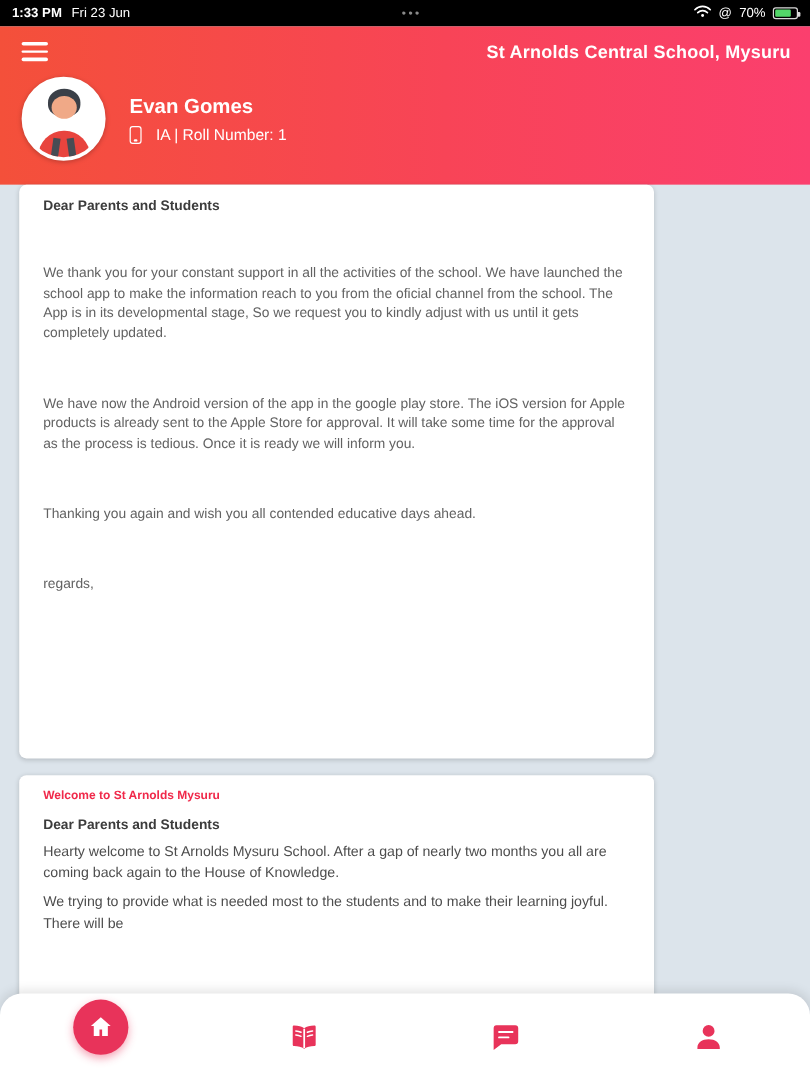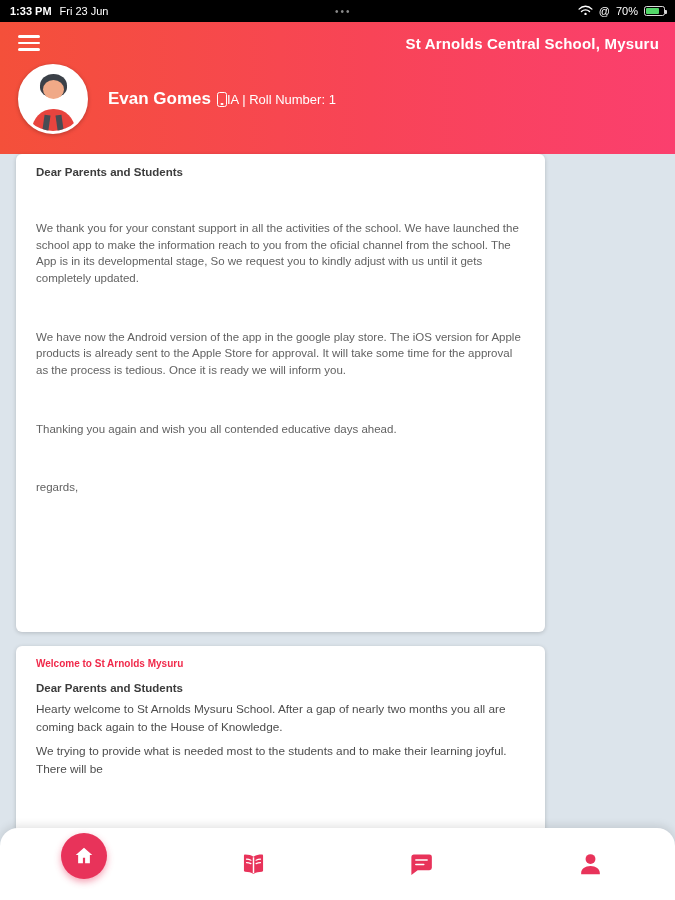--- a/index.html
+++ b/index.html
@@ -52,23 +52,23 @@
   .av-hair { position:absolute; top:7px; left:19px; width:27px; height:23px;
     background:#3b4048; border-radius:50% 50% 42% 42%; }
   .av-face { position:absolute; top:13px; left:22px; width:21px; height:19px;
     background:#f0a987; border-radius:50%; }
   .av-body { position:absolute; bottom:-8px; left:11px; width:43px; height:30px;
     background:#e8443e; border-radius:21px 21px 0 0; }
   .av-strap-l, .av-strap-r { position:absolute; bottom:-6px; width:6px; height:22px;
     background:#474c54; }
   .av-strap-l { left:22px; transform:rotate(8deg); }
   .av-strap-r { right:22px; transform:rotate(-8deg); }
-  .profile-text { display:flex; flex-direction:row; gap:6px; }
+  .profile-text { display:flex; flex-direction:column; gap:6px; }
   .profile-name { font-size:17px; font-weight:bold; }
-  .profile-class { display:flex; align-items:center; gap:0; font-size:13px; }
+  .profile-class { display:flex; align-items:center; gap:12px; font-size:13px; }
   .phone-icon { width:10px; height:15px; border:1.4px solid #fff; border-radius:2.5px;
     position:relative; }
   .phone-icon::after { content:""; position:absolute; bottom:1px; left:50%;
     transform:translateX(-50%); width:3px; height:1.4px; background:#fff; border-radius:1px; }
 
   
   .content { position:absolute; top:154px; left:0; right:0; bottom:0; background:#dce4eb; }
   .card {
     position:absolute; left:16px; width:529px; background:#fff;
     border-radius:6px; box-shadow:0 1px 4px rgba(0,0,0,0.18);

